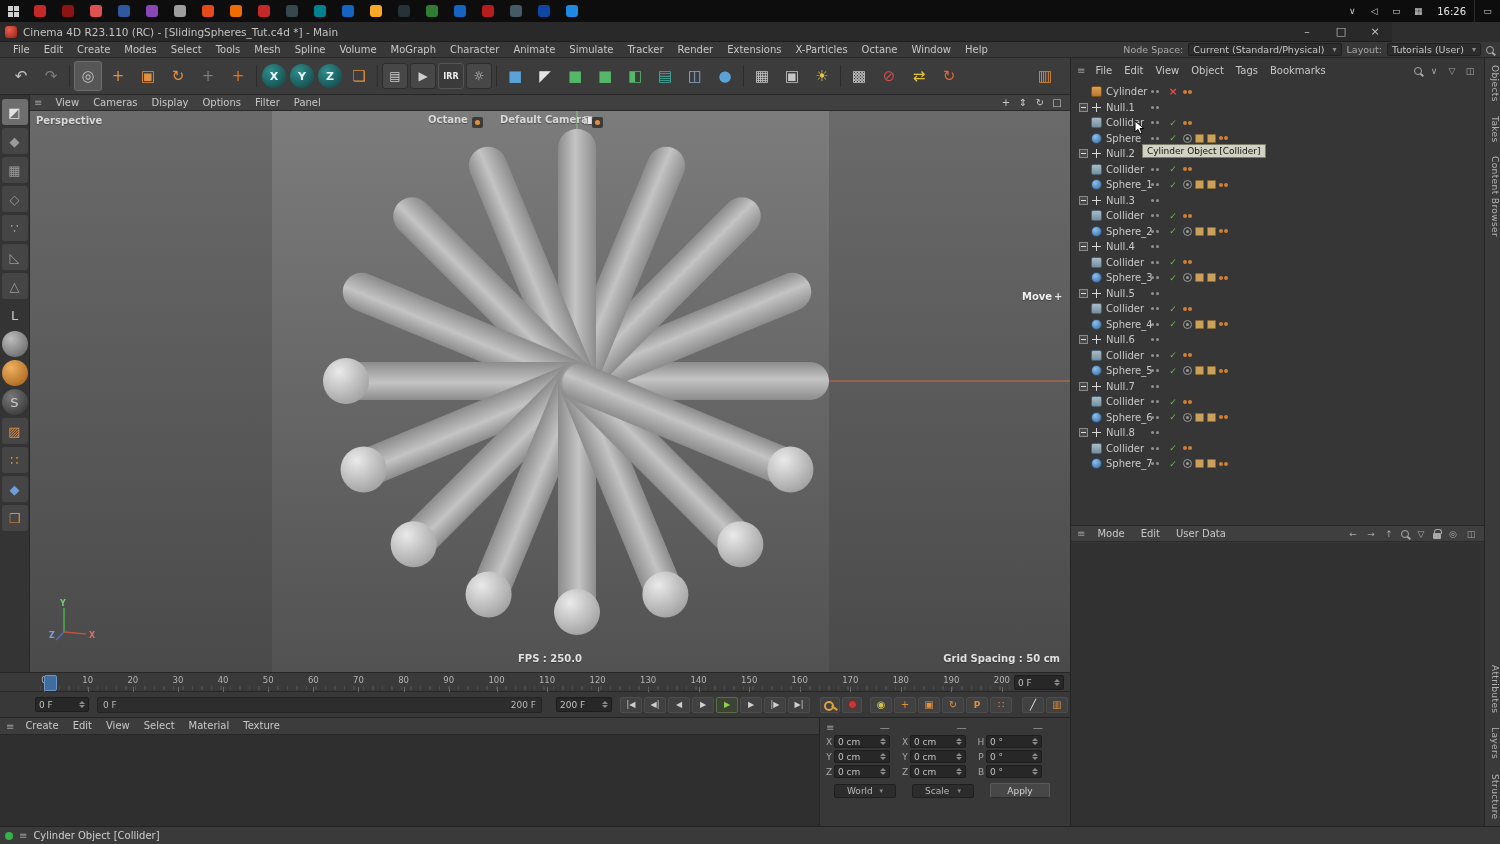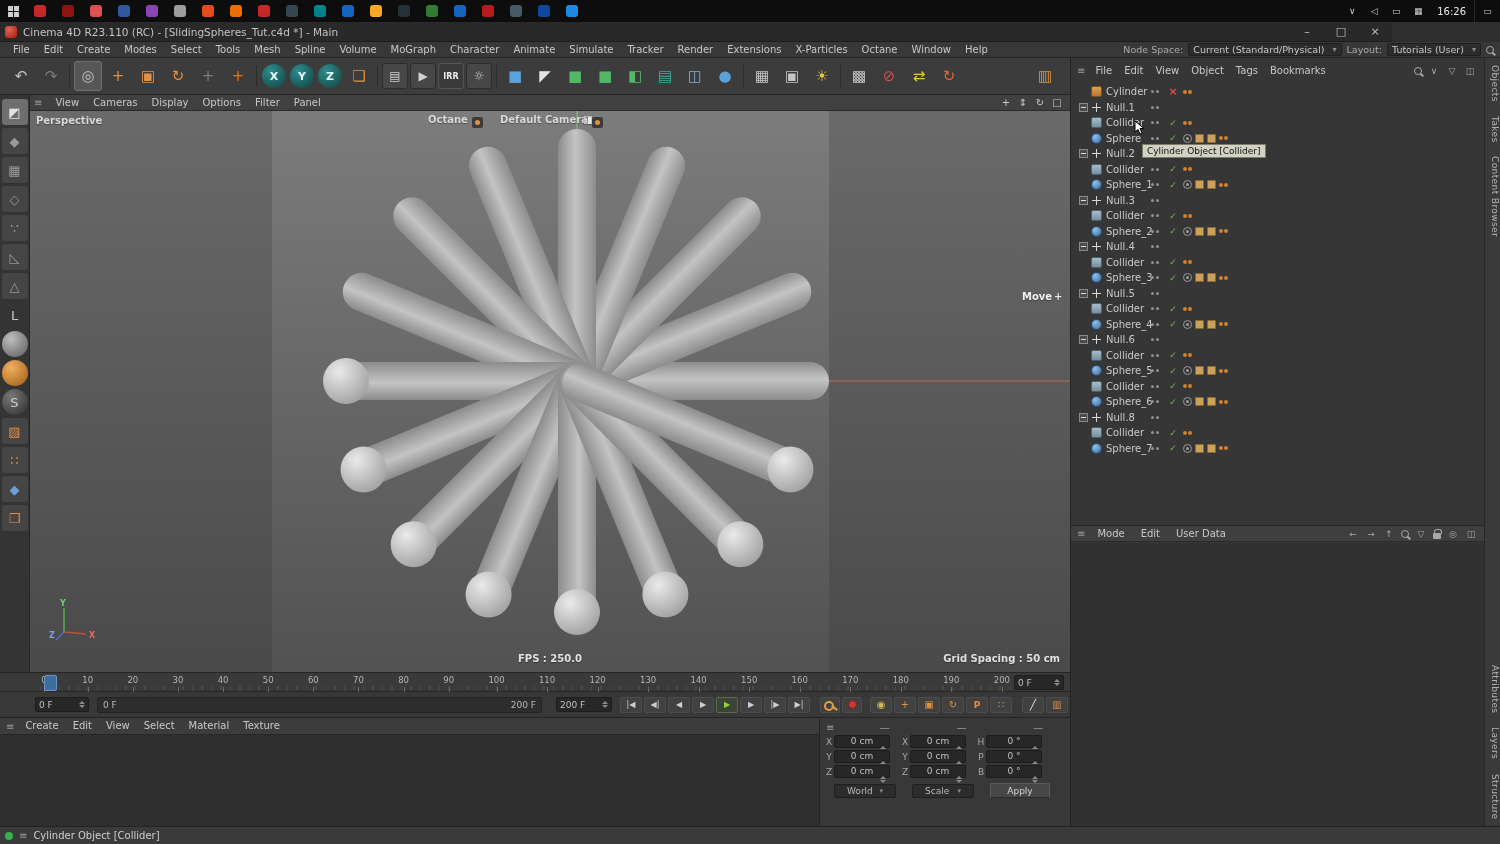--- a/index.html
+++ b/index.html
@@ -122,21 +122,21 @@
 
   
   #matman{position:absolute;left:0;top:718px;width:820px;height:108px;background:#2f2f2f;border-right:1px solid #242424;}
   #matman .hdr{height:17px;background:#3c3c3c;border-bottom:1px solid #272727;display:flex;align-items:center;padding-left:6px;}
   #coords{position:absolute;left:820px;top:718px;width:250px;height:108px;background:#383838;}
   #coords .hdr{height:16px;display:flex;align-items:center;padding:2px 6px 0 6px;color:#9a9a9a;}
   .co-heads{display:flex;width:100%;padding-left:8px;}
   .co-heads span{width:78px;text-align:center;color:#9a9a9a;}
   .co-row{display:flex;align-items:center;padding:1px 4px;}
   .co-lab{width:10px;text-align:center;color:#a8a8a8;font-size:9px;}
-  .co-fld{width:56px;margin-right:10px;height:13px;flex-direction:column;}
+  .co-fld{width:56px;margin-right:10px;height:13px;}
   .co-foot{display:flex;align-items:center;padding:4px 4px 0 14px;gap:16px;}
   .co-dd{width:62px;height:14px;background:#2c2c2c;border:1px solid #1f1f1f;border-radius:2px;color:#b8b8b8;font-size:9px;display:flex;align-items:center;padding:0 12px;}
   .co-dd .arr{margin-left:auto;color:#8c8c8c;font-size:7px;}
   #apply-btn{width:60px;height:15px;background:#474747;border:1px solid #5a5a5a;border-bottom-color:#2c2c2c;border-radius:2px;color:#d4d4d4;display:flex;align-items:center;justify-content:center;font-size:9px;}
 
   
   #rightpanel{position:absolute;left:1070px;top:58px;width:414px;height:768px;background:#363636;border-left:1px solid #242424;}
   #om-header{height:17px;margin-top:4px;display:flex;align-items:center;padding-left:6px;}
   .om-menus .menu-item{padding:0 6px;}
   .om-hicons{margin-left:auto;display:flex;gap:6px;padding-right:8px;align-items:center;}
@@ -1039,20 +1039,29 @@
             <span class="tag-gear"></span>
             <span class="tag-tan"></span>
             <span class="tag-tan"></span>
             <span class="tag-pair">
               <i></i>
               <i></i>
             </span>
           </span>
         </div>
         <div class="om-row">
+          <span class="om-exp"></span>
+          <span class="om-ico ico-null"></span>
+          <span class="om-name">Null.7</span>
+          <span class="om-dots">
+            <i></i>
+            <i></i>
+          </span>
+        </div>
+        <div class="om-row">
           <span class="om-ind"></span>
           <span class="om-ico ico-collider"></span>
           <span class="om-name">Collider</span>
           <span class="om-dots">
             <i></i>
             <i></i>
           </span>
           <span class="om-check check">✓</span>
           <span class="om-tags">
             <span class="tag-pair">

